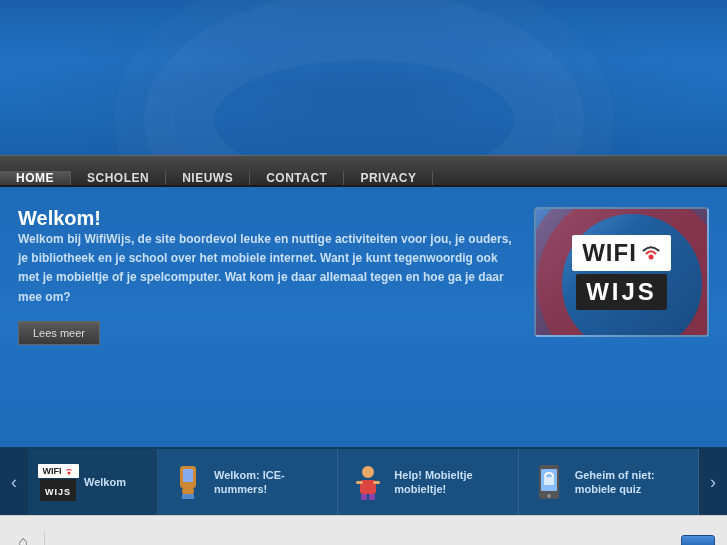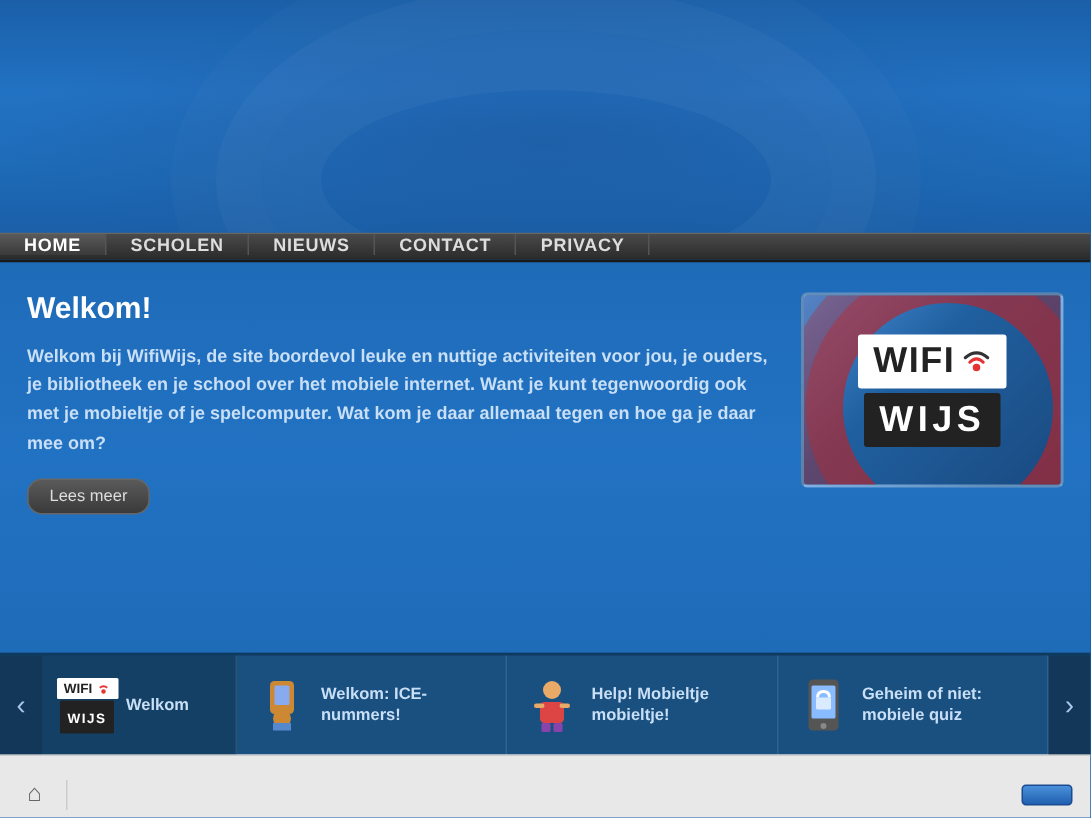--- a/index.html
+++ b/index.html
@@ -39,22 +39,22 @@
       box-shadow: 0 0 0 30px rgba(255,255,255,0.03), 0 0 0 60px rgba(255,255,255,0.02);
     }
 
     
     .navbar {
       width: 100%;
       background: linear-gradient(180deg, #4a4a4a 0%, #2a2a2a 100%);
       border-top: 1px solid #666;
       border-bottom: 2px solid #1a1a1a;
       display: flex;
-      align-items: flex-start;
-      height: 20px;
+      align-items: flex-end;
+      height: 32px;
     }
     .nav-item {
       display: flex;
       align-items: center;
       justify-content: center;
       padding: 0 16px;
       color: #ddd;
       font-size: 12px;
       font-weight: bold;
       text-transform: uppercase;
@@ -86,39 +86,39 @@
     }
 
     .text-section {
       flex: 1;
     }
 
     .welcome-title {
       color: #fff;
       font-size: 20px;
       font-weight: bold;
-      margin-bottom: 10px;
+      margin-bottom: 0;
     }
 
     .welcome-text {
       color: #c8dff5;
       font-size: 12px;
       line-height: 1.6;
       margin-bottom: 14px;
       font-weight: bold;
     }
 
     .read-more-btn {
       display: inline-block;
       background: linear-gradient(180deg, #5a5a5a 0%, #3a3a3a 100%);
       color: #ddd;
       font-size: 11px;
       padding: 5px 14px;
       border: 1px solid #666;
-      border-radius: 10px;
+      border-radius: 0;
       cursor: pointer;
     }
 
     
     .logo-box {
       width: 175px;
       height: 130px;
       background: linear-gradient(135deg, #4a90d9 0%, #2060a0 40%, #1a4a80 100%);
       border: 2px solid rgba(255,255,255,0.3);
       border-radius: 4px;

